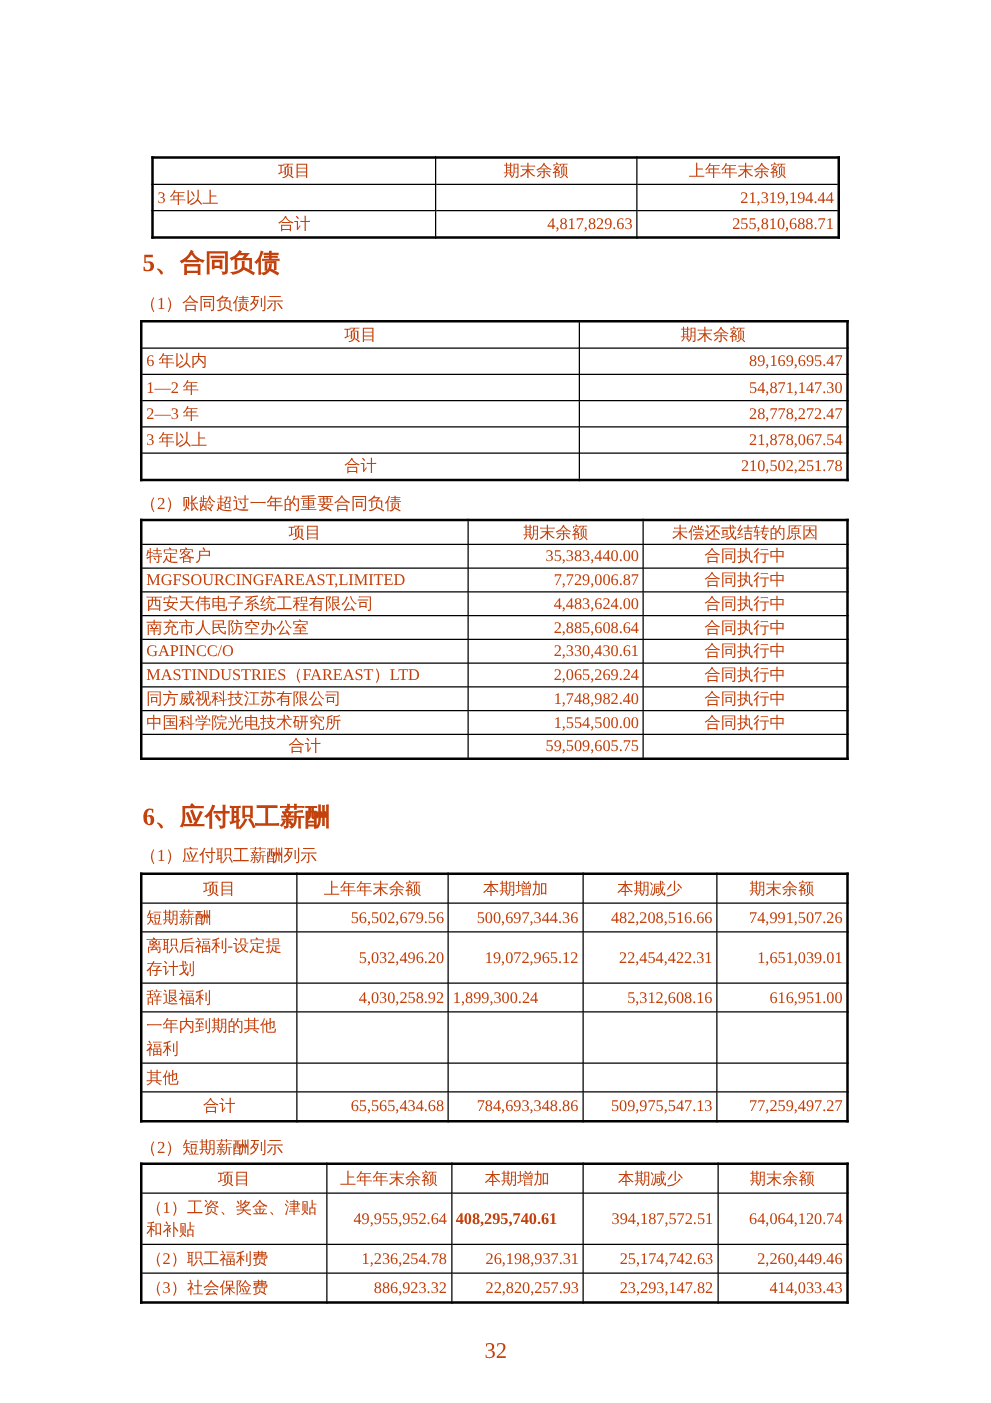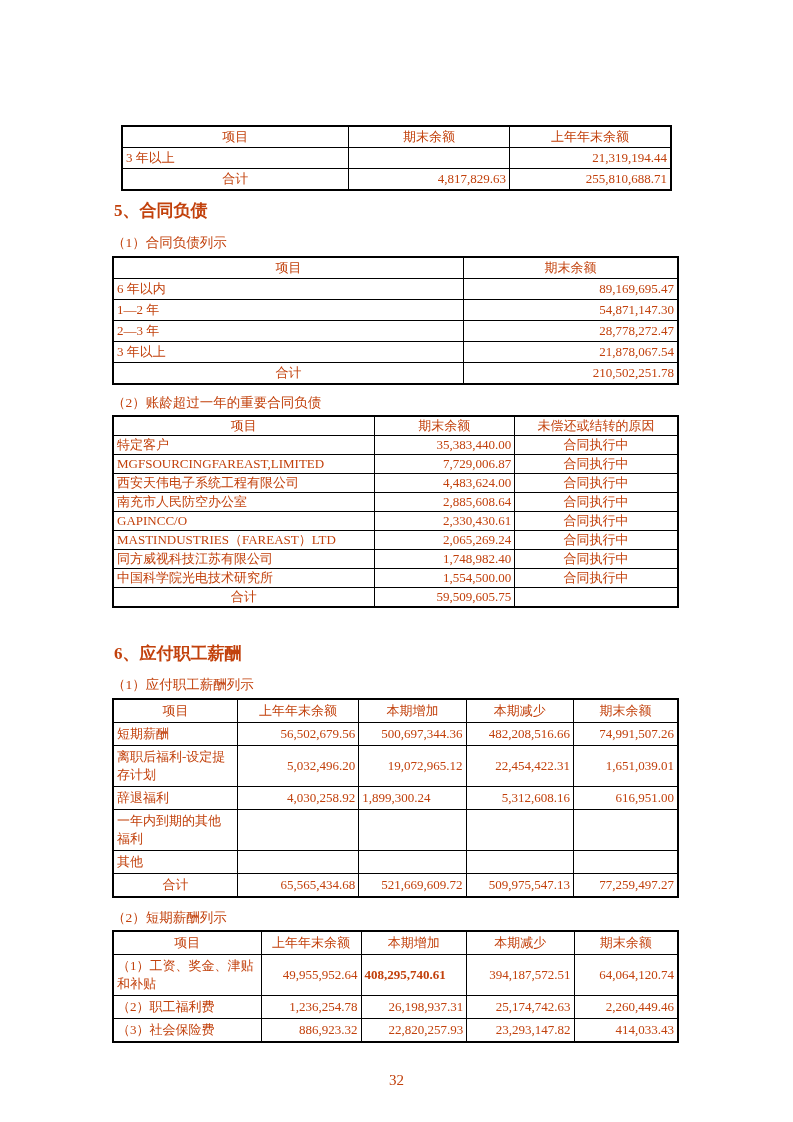--- a/index.html
+++ b/index.html
@@ -13,27 +13,27 @@
     font-size:13px;
     margin-top:32px;
   }
   table{border-collapse:collapse;table-layout:fixed;width:100%;border:2px solid #000;}
   th,td{border:1px solid #000;font-weight:normal;vertical-align:middle;overflow:hidden;word-break:break-word;}
   th{text-align:center;}
   .t-std th,.t-std td{padding:1px 3px;line-height:18px;}
   .t-tight th,.t-tight td{padding:0 3px;line-height:18px;}
   .t-pay th,.t-pay td{padding:2px 3px;line-height:18px;}
   .t0-wrap{margin-left:9px;width:551px;}
-  h2{margin:11px 0 0 2px;font-size:17px;line-height:18px;font-weight:bold;}
+  h2{margin:11px 0 0 2px;font-size:20px;line-height:18px;font-weight:bold;}
   h2.h6{margin-top:37px;}
   .sub{margin:14px 0 4px 0;font-size:13.5px;line-height:18px;}
   .sub.s5-2{margin-top:9px;margin-bottom:3px;}
   .sub.s6-1{margin-top:13px;}
   .sub.s6-2{margin-top:11px;margin-bottom:3px;}
-  .pageno{position:absolute;top:1041px;left:0;width:793px;text-align:center;font-size:15px;line-height:15px;}
+  .pageno{position:absolute;top:1041px;left:0;width:793px;text-align:center;font-size:18px;line-height:15px;}
 </style>
 </head>
 <body>
 
 <div class="sheet">
 
   <div class="t0-wrap">
     <table class="t-std">
         <colgroup>
           <col style="width: 41.2%;">
@@ -218,21 +218,21 @@
         <tr>
           <td style="text-align: left;">其他</td>
           <td style="text-align: right;"></td>
           <td style="text-align: right;"></td>
           <td style="text-align: right;"></td>
           <td style="text-align: right;"></td>
         </tr>
         <tr>
           <td style="text-align: center;">合计</td>
           <td style="text-align: right;">65,565,434.68</td>
-          <td style="text-align: right;">521,669,609.72</td>
+          <td style="text-align: right;">784,693,348.86</td>
           <td style="text-align: right;">509,975,547.13</td>
           <td style="text-align: right;">77,259,497.27</td>
         </tr>
       </tbody>
     </table>
 
   <p class="sub s6-2">（2）短期薪酬列示</p>
 
   <table class="t-pay">
       <colgroup>

